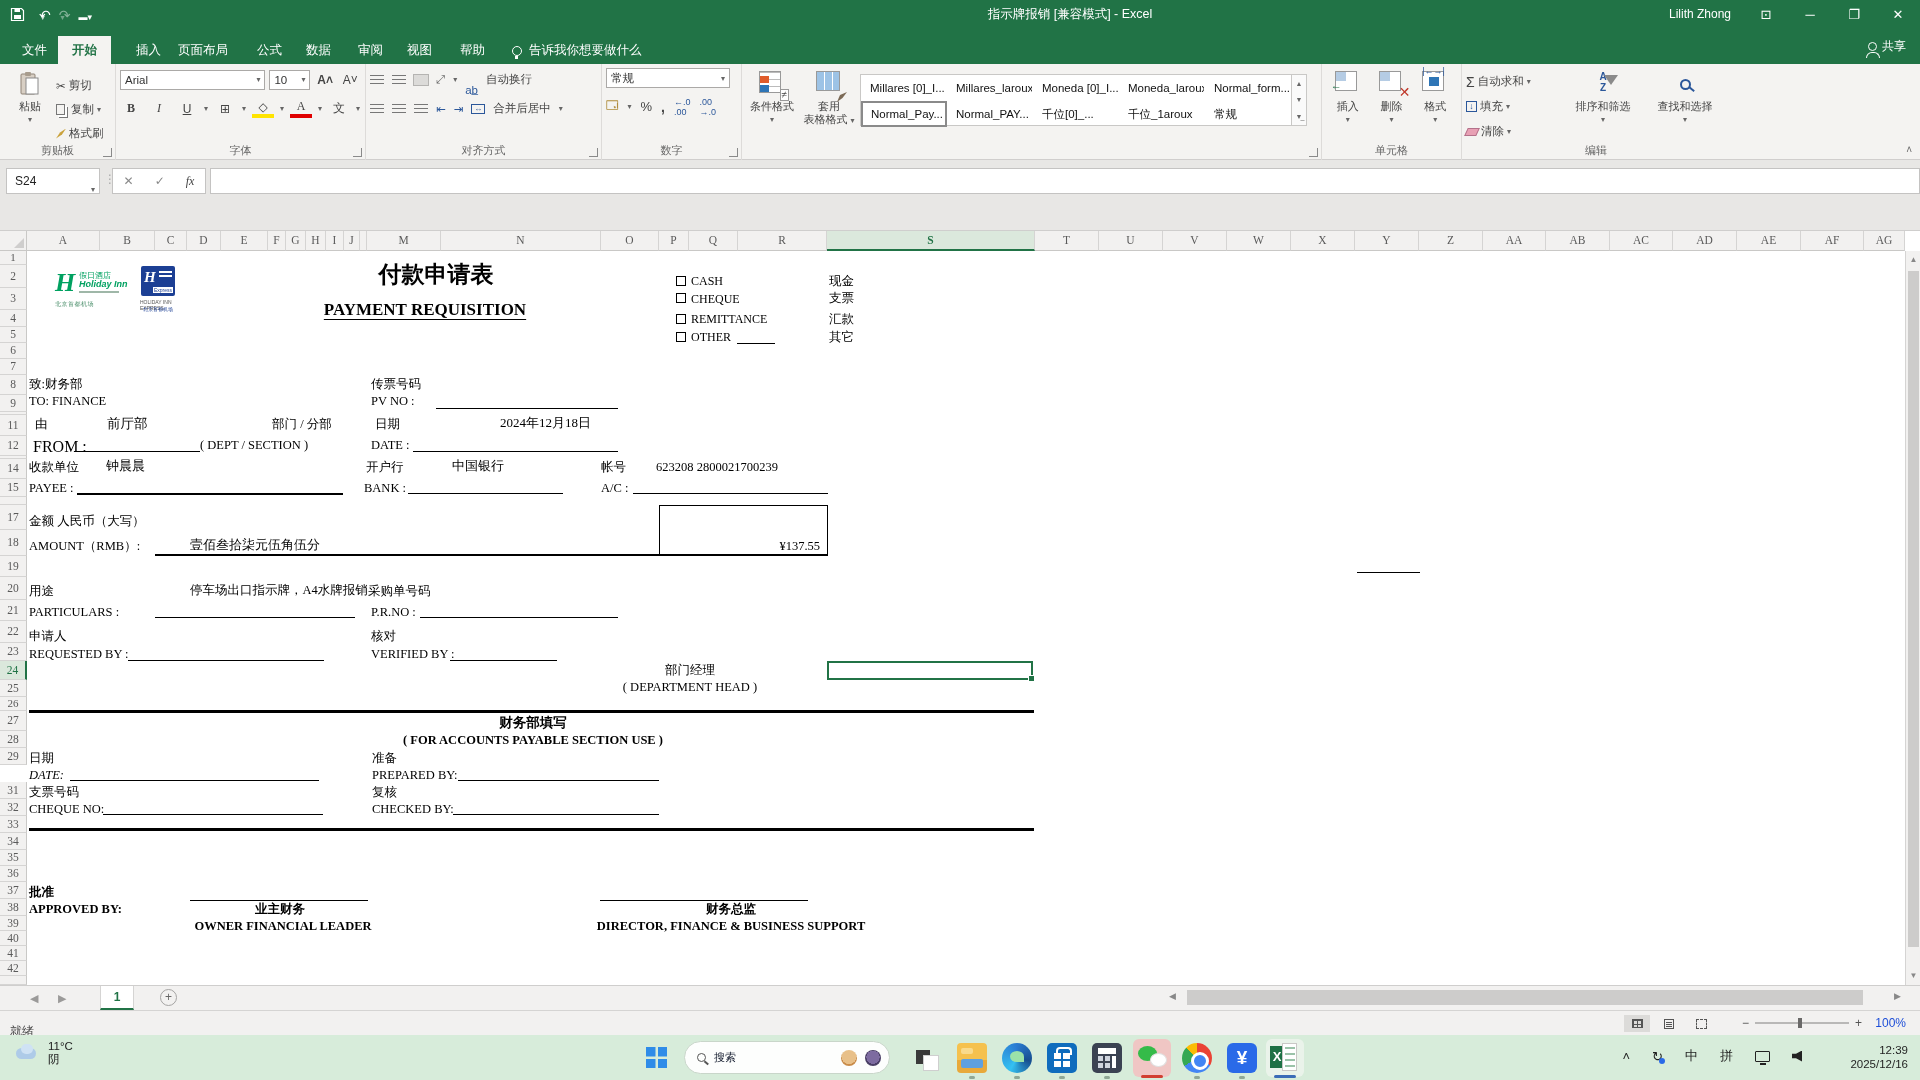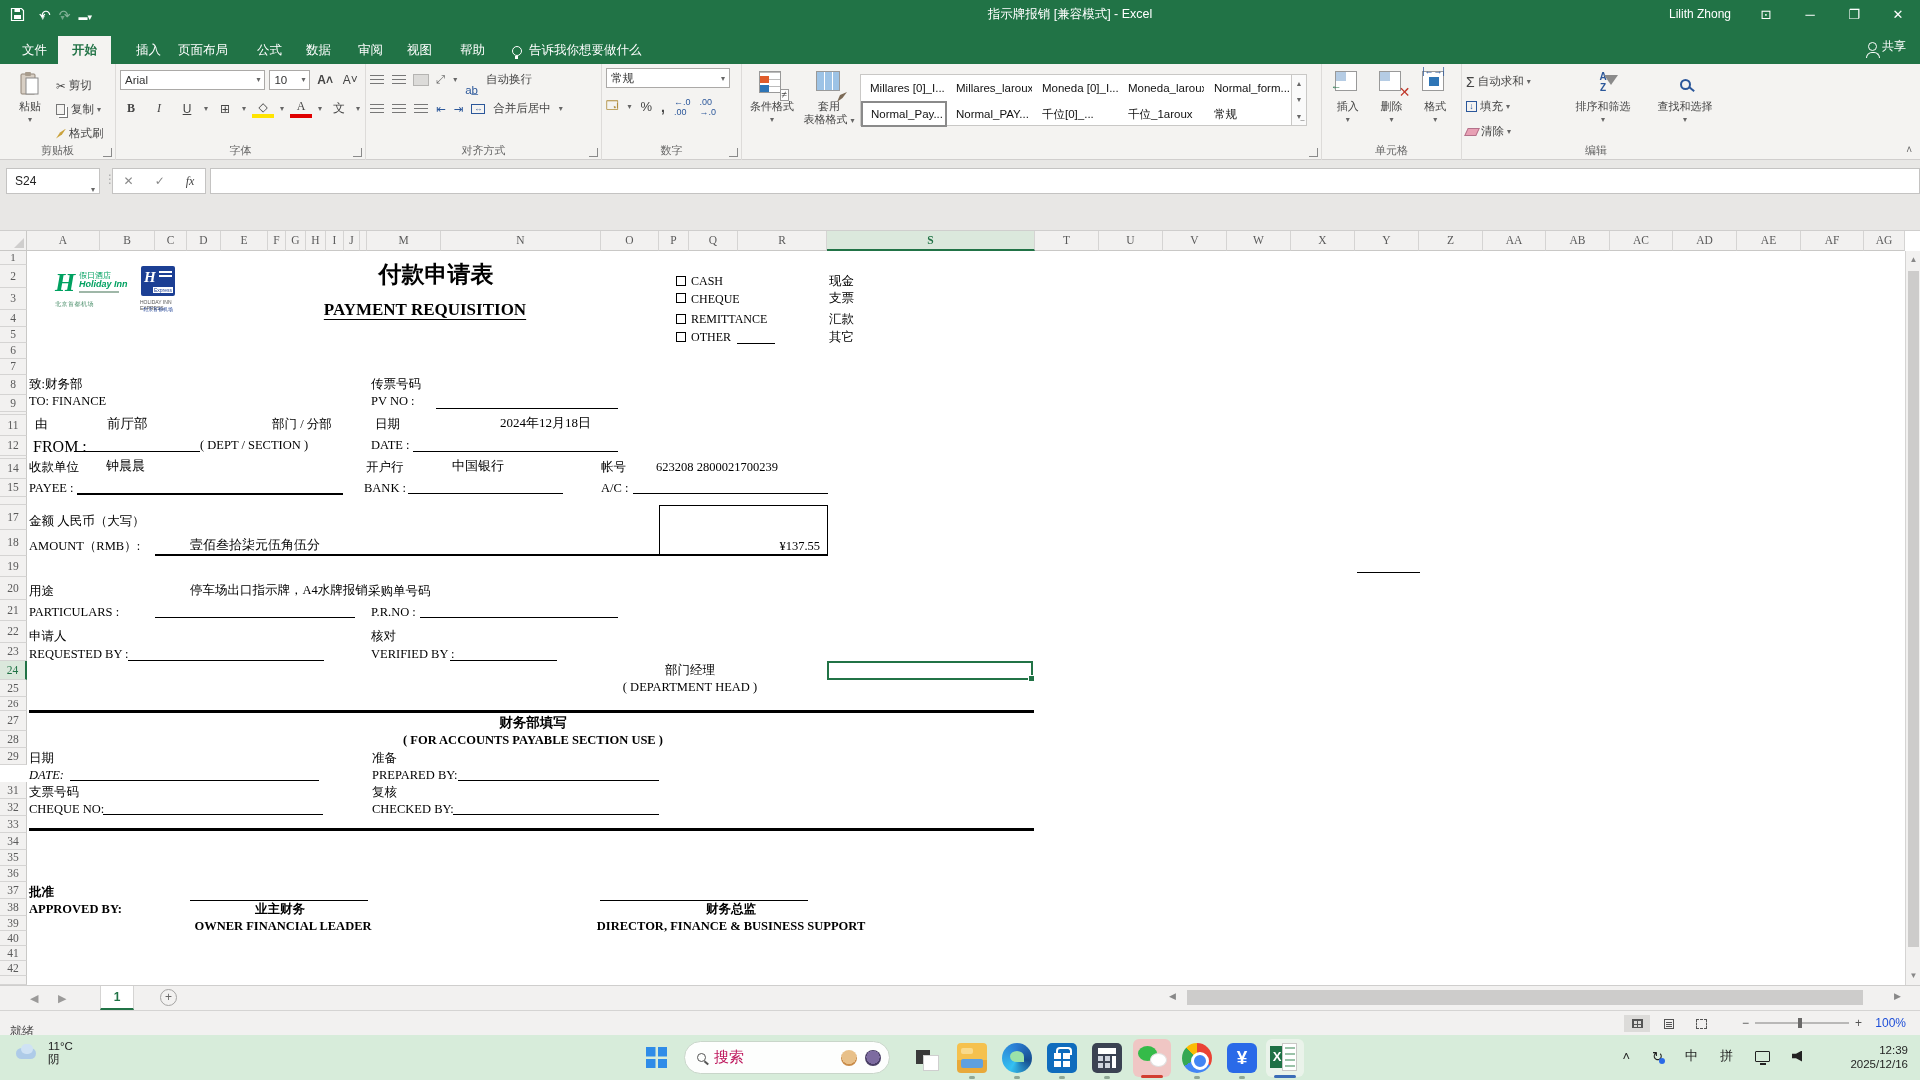--- a/index.html
+++ b/index.html
@@ -125,21 +125,21 @@
   #wicon { width:26px; height:18px; position:relative; }
   #wicon .c1 { position:absolute; left:2px; top:4px; width:20px; height:11px; background:#aecbe8; border-radius:8px; }
   #wicon .c2 { position:absolute; left:7px; top:0px; width:12px; height:10px; background:#cfe2f4; border-radius:6px; }
   #wtxt { font-size:11.5px; line-height:13px; color:#222; }
   #startbtn { position:absolute; left:646px; top:12px; width:21px; height:21px; background:
       conic-gradient(#2f8ce8 0 25%, #2f8ce8 0 50%, #2f8ce8 0 75%, #2f8ce8 0 100%); 
       -webkit-mask: linear-gradient(#000 0 0) 0 0/9.5px 9.5px no-repeat, linear-gradient(#000 0 0) 11.5px 0/9.5px 9.5px no-repeat, linear-gradient(#000 0 0) 0 11.5px/9.5px 9.5px no-repeat, linear-gradient(#000 0 0) 11.5px 11.5px/9.5px 9.5px no-repeat; }
   #searchpill { position:absolute; left:684px; top:6px; width:206px; height:33px; background:#fdfefd; border:1px solid #c9d6ca; border-radius:17px; display:flex; align-items:center; padding:0 8px 0 12px; gap:8px; color:#444; }
   #searchpill .sg { width:9px; height:9px; border:1.5px solid #555; border-radius:50%; position:relative; }
   #searchpill .sg:after { content:''; position:absolute; width:5px; height:1.5px; background:#555; right:-4px; bottom:-2px; transform:rotate(40deg); }
-  #searchtxt { flex:1; font-size:15px; color:#be185d; }
+  #searchtxt { flex:1; font-size:11px; color:#0f172a; }
   .pillemoji { width:16px; height:16px; border-radius:50%; }
   .em1 { background:radial-gradient(circle at 50% 40%, #e8c089 60%, #c98c4a 61%); }
   .em2 { background:radial-gradient(circle at 50% 45%, #7d6ba0 55%, #4a3f66 56%); }
   .tbicon { position:absolute; top:8px; width:30px; height:30px; border-radius:5px; }
   .rundot { position:absolute; top:41px; width:6px; height:3px; border-radius:2px; background:#8fa896; }
   .actbar-red { position:absolute; top:40px; width:22px; height:3px; border-radius:2px; background:#d23f31; }
   .actbar-blue { position:absolute; top:40px; width:22px; height:3px; border-radius:2px; background:#3b6cb7; }
   
   .ic-taskview { background:transparent; }
   .ic-taskview:before { content:''; position:absolute; left:4px; top:7px; width:14px; height:14px; background:#3a3a3a; }

